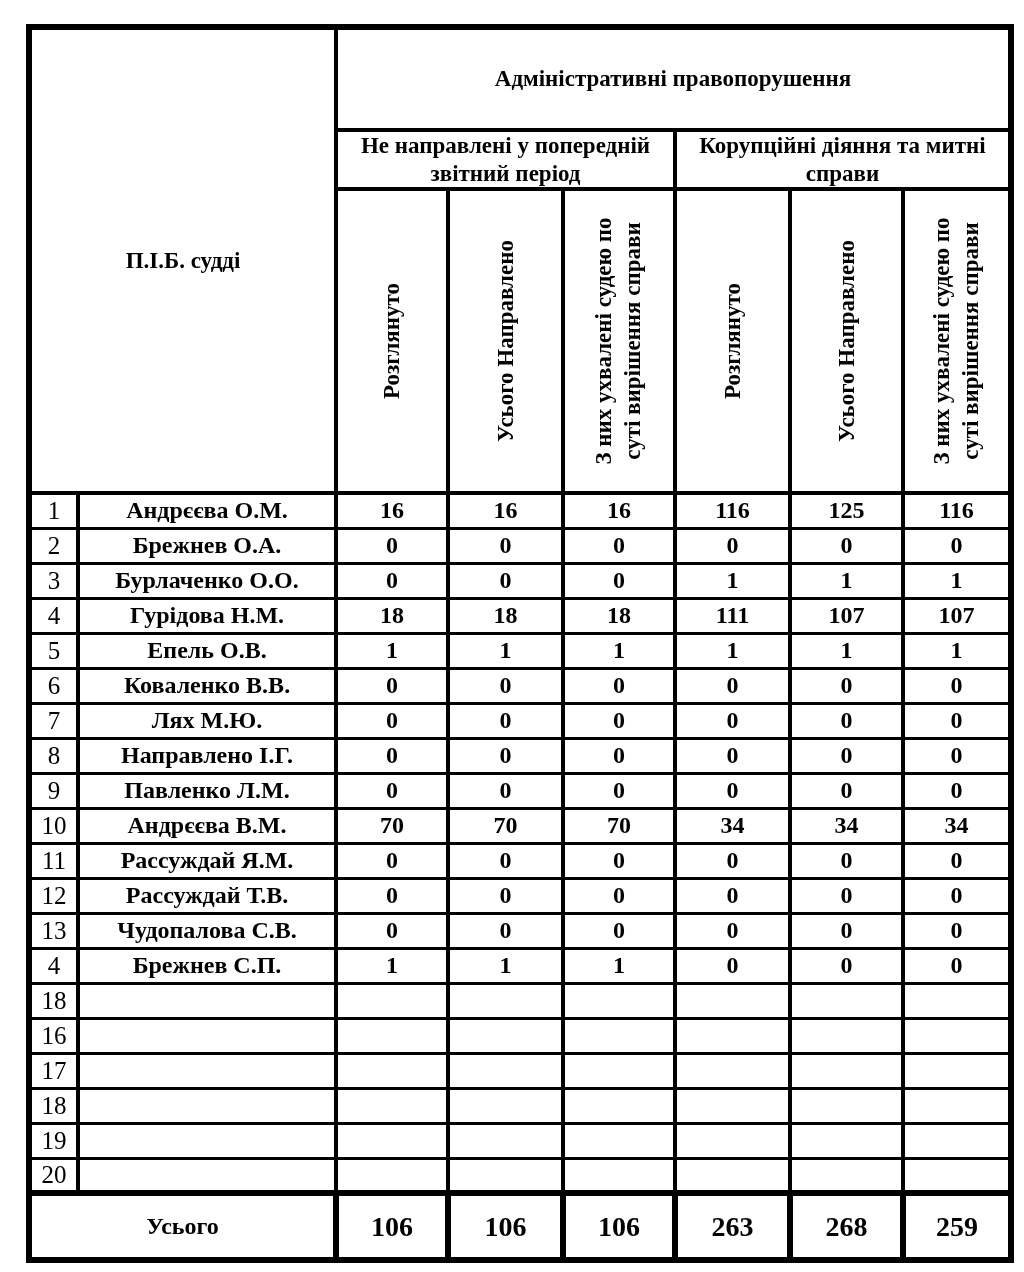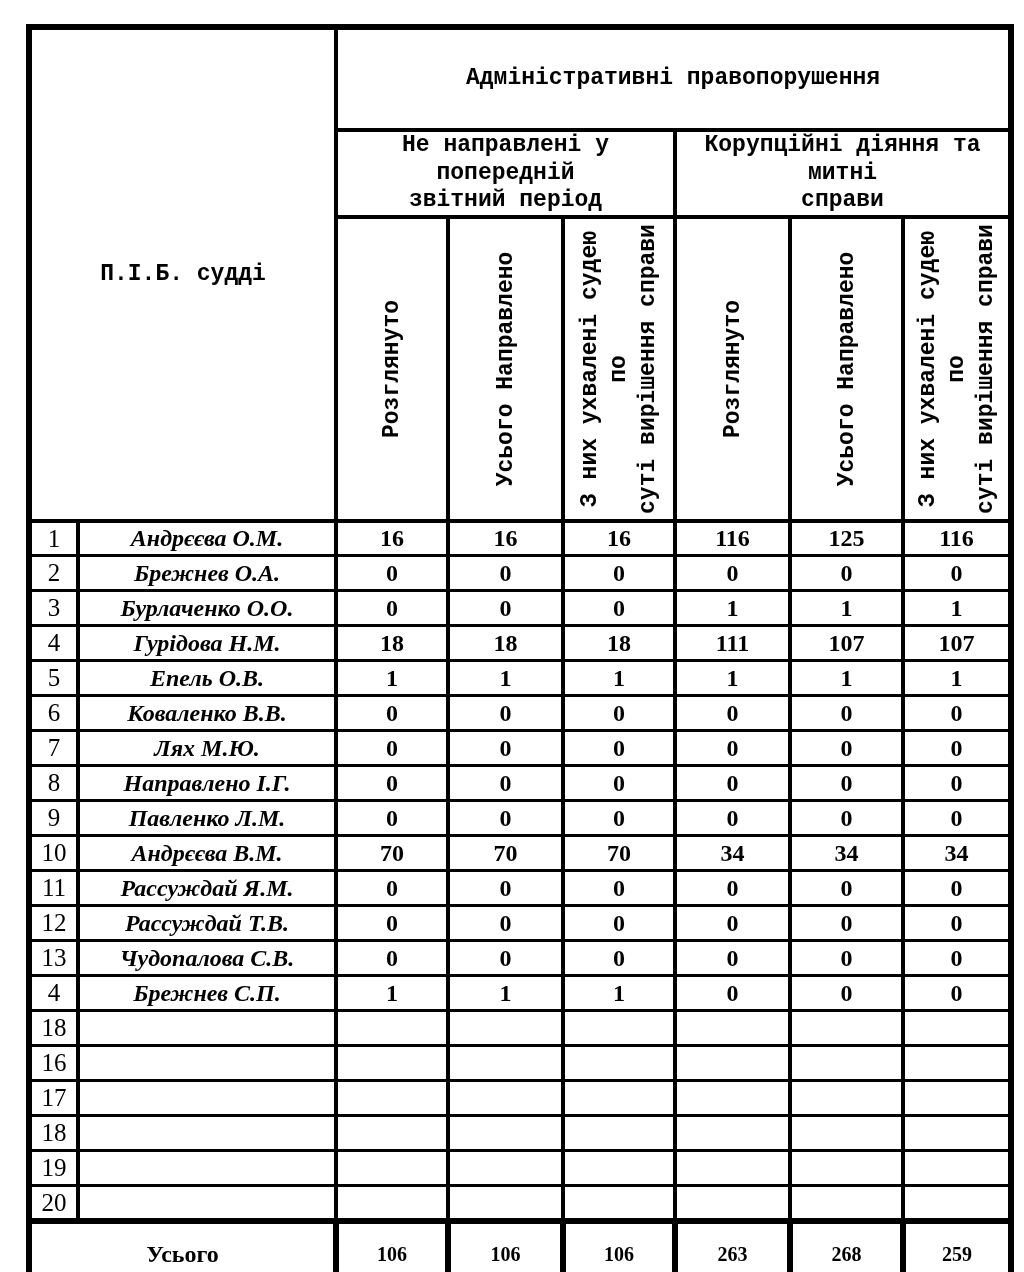--- a/index.html
+++ b/index.html
@@ -24,21 +24,20 @@
     text-align: center;
     vertical-align: middle;
     overflow: visible;
   }
 
   
   thead th {
     font-weight: bold;
     font-size: 23px;
     line-height: 1.2;
-    font-family: Liberation Mono, monospace;
   }
   tr.hdr-top    { height: 103px; }
   tr.hdr-group  { height: 59px; }
   tr.hdr-cols   { height: 304px; }
   th.group { white-space: pre-line; }
 
   
   th.vcell { position: relative; }
   .vtext {
     position: absolute;
@@ -52,28 +51,28 @@
     line-height: 1.25;
   }
 
   
   tbody tr { height: 35px; }
   tbody td {
     border-top: 3px solid #000;
     border-bottom: 3px solid #000;
   }
   td.num  { font-size: 25px; font-weight: normal; }
-  td.name { font-size: 24px; font-weight: bold; font-style: italic; }
+  td.name { font-size: 24px; font-weight: bold; }
   td.val  { font-size: 24px; font-weight: bold; }
 
   
   tfoot tr { height: 67px; }
   tfoot td { border: 6px solid #000; text-align: center; }
   td.total-label { font-size: 24px; font-weight: bold; }
-  td.total-val   { font-size: 20px; font-weight: bold; }
+  td.total-val   { font-size: 28px; font-weight: bold; }
 </style>
 </head>
 <body>
 
 <div class="sheet">
   <table class="report">
     <colgroup>
       <col style="width:49px">
         <col style="width:258px">
       <col style="width:112px">

